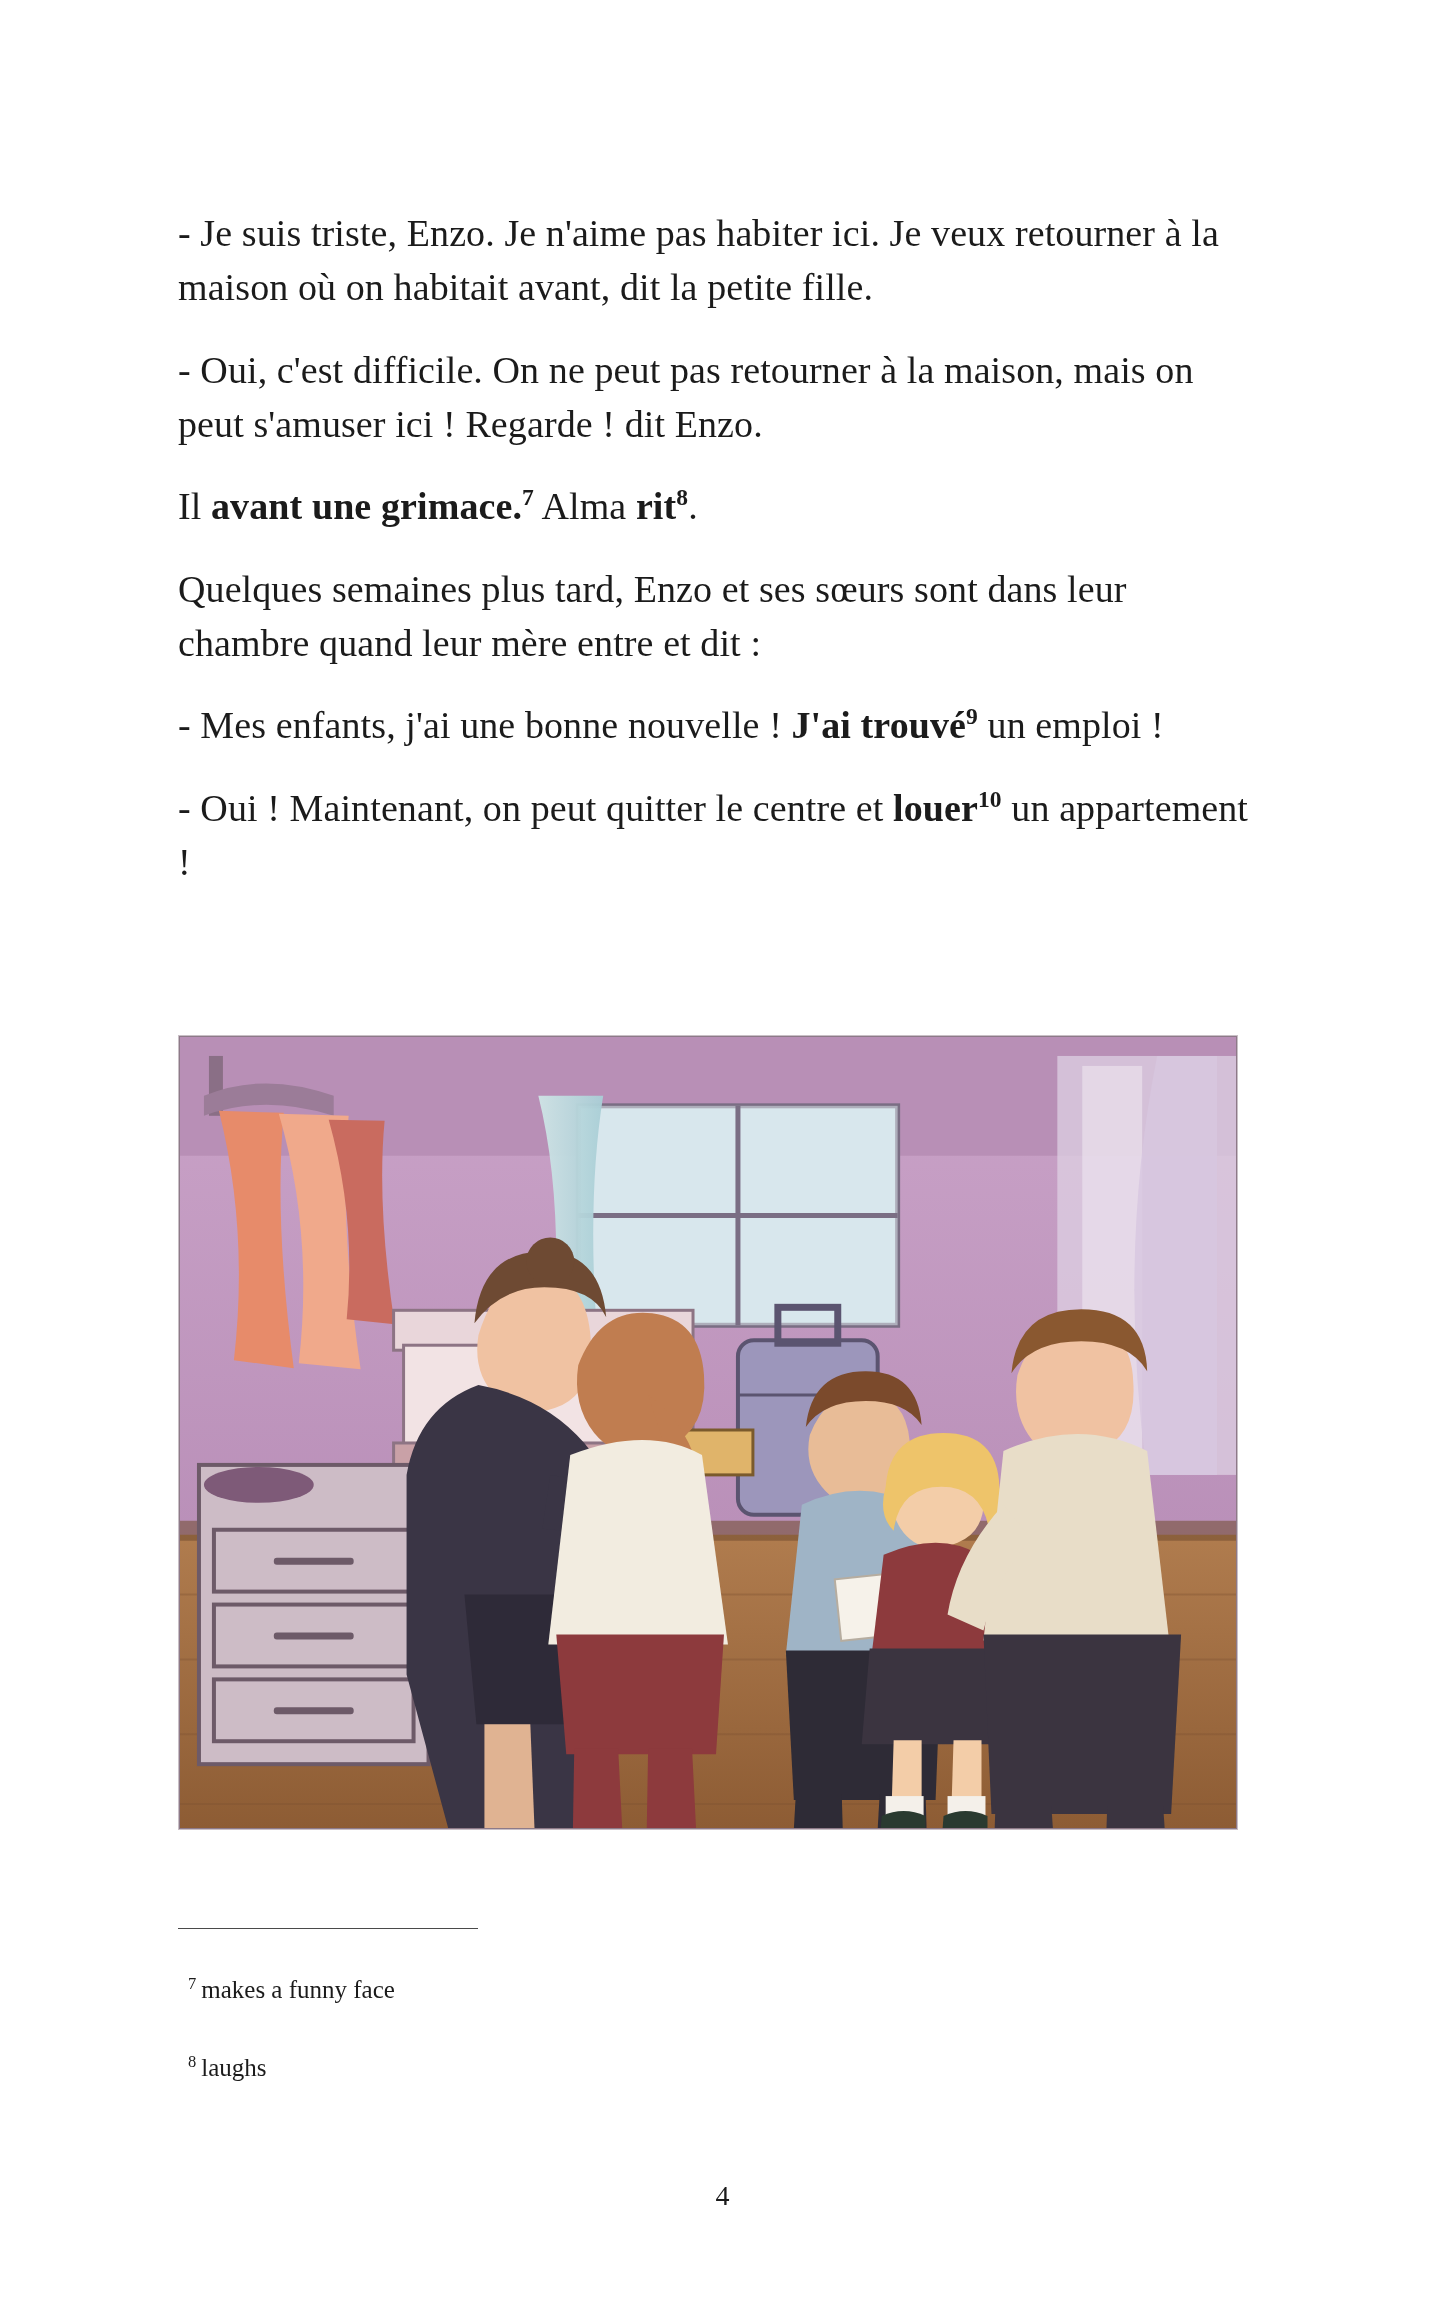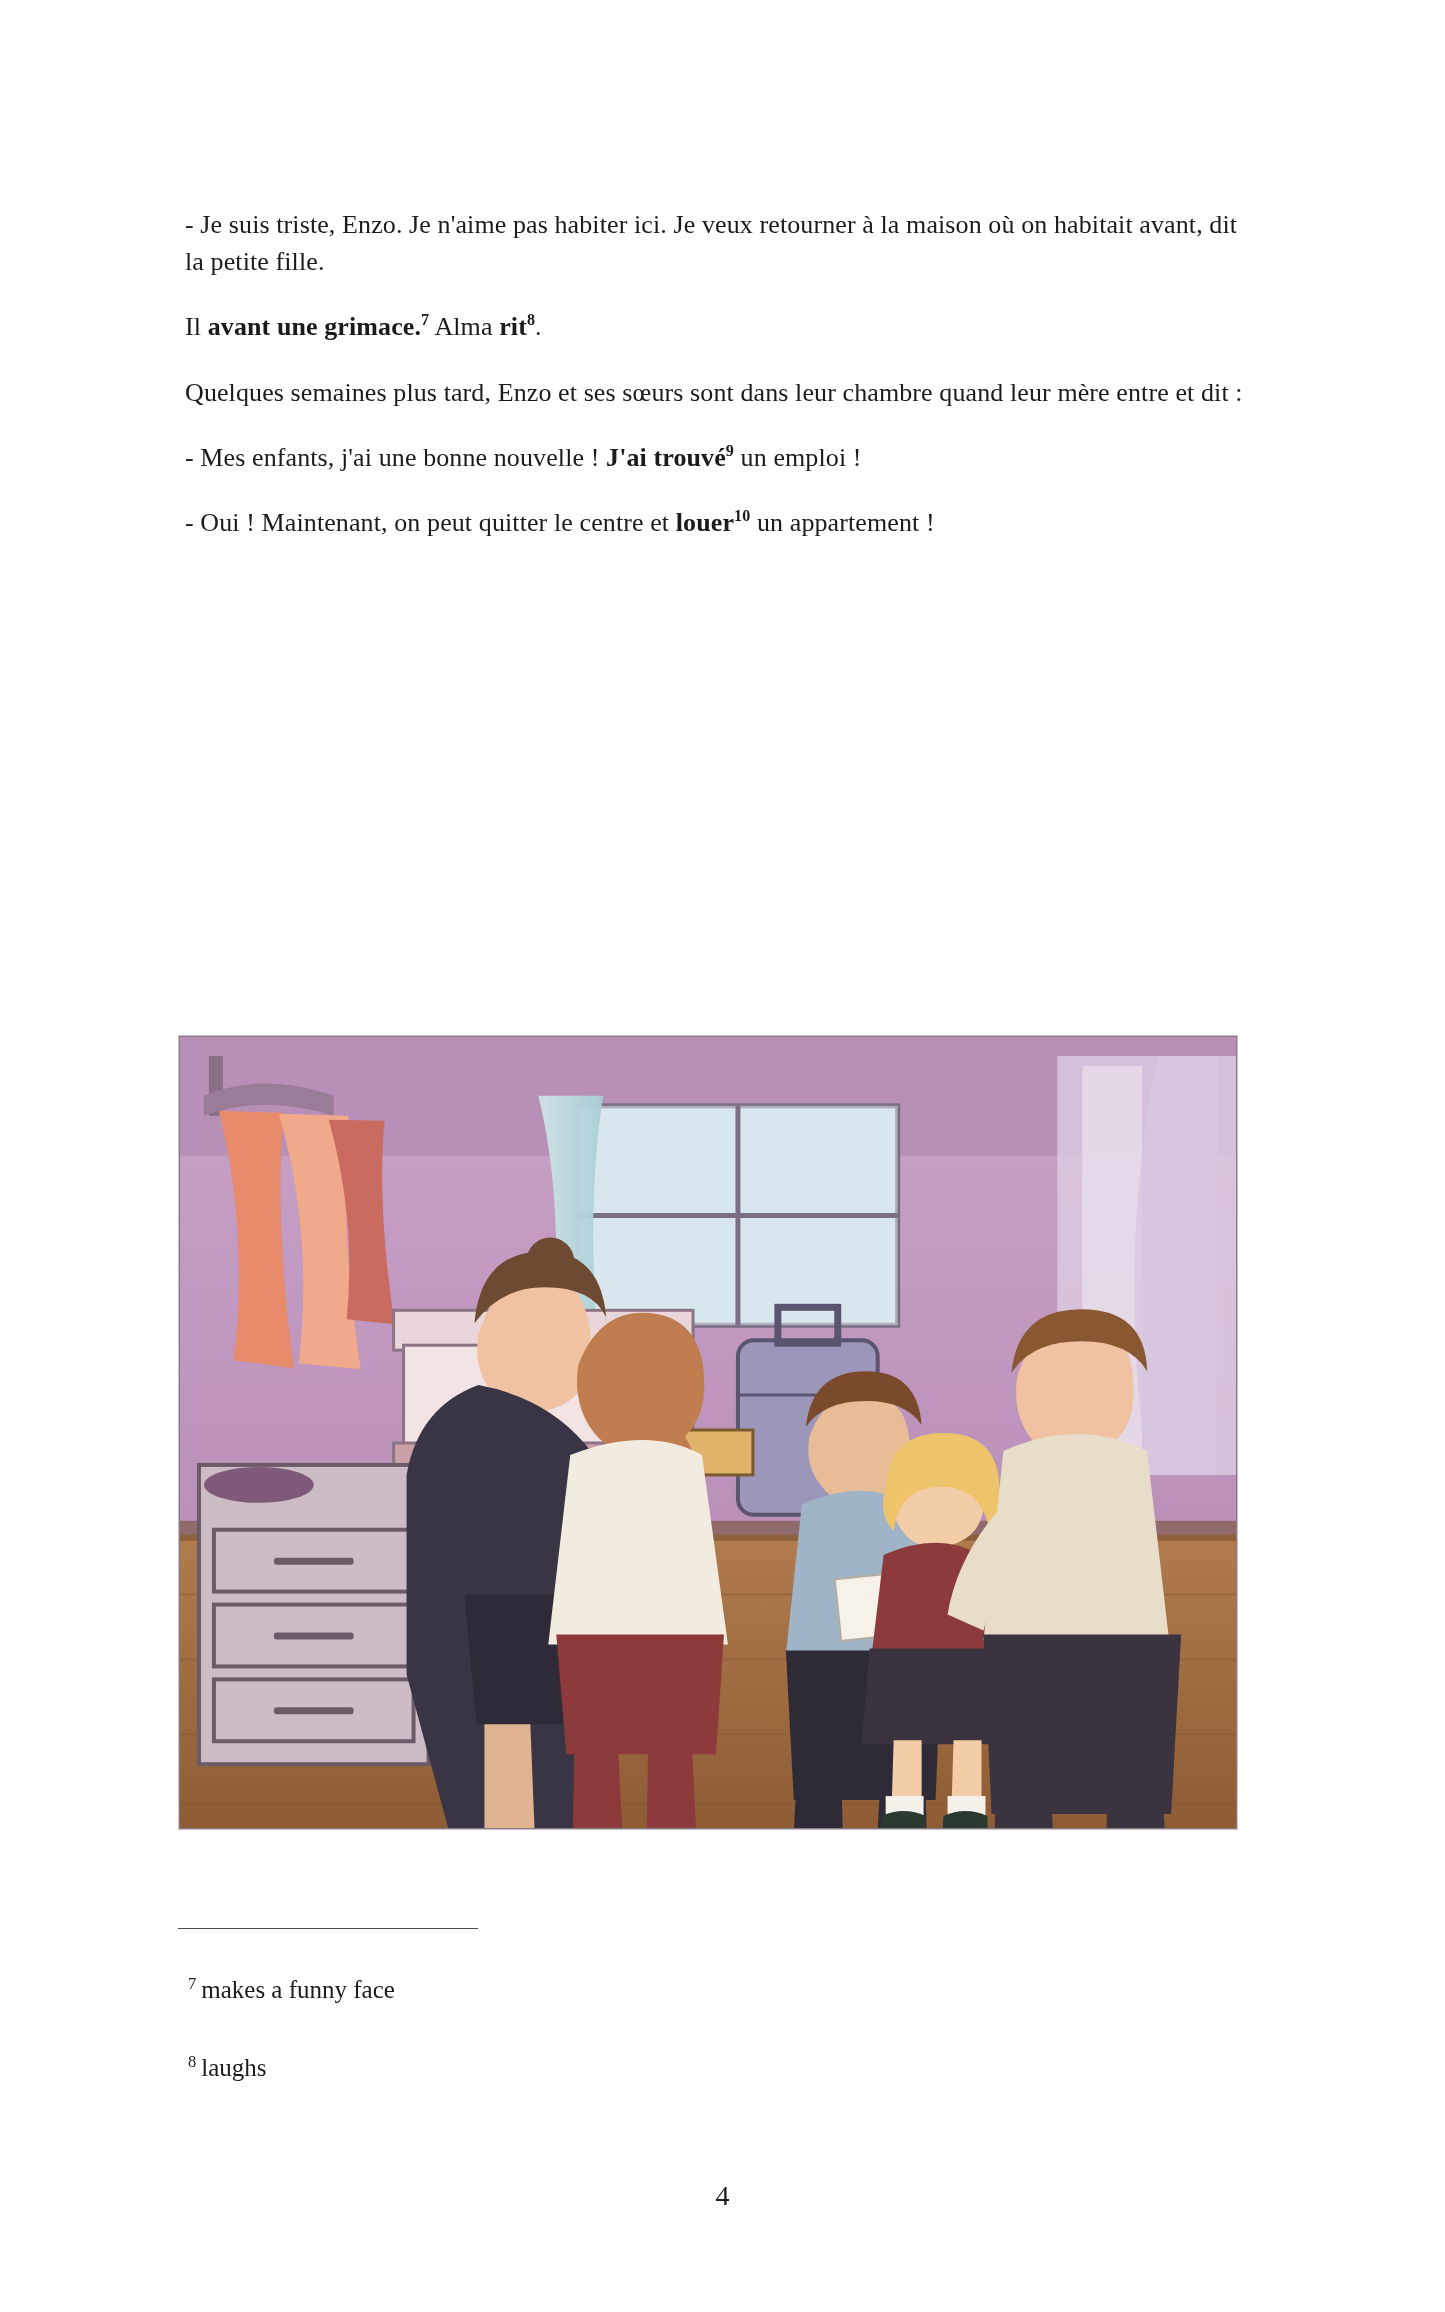--- a/index.html
+++ b/index.html
@@ -21,23 +21,23 @@
     width: 1445px;
     height: 2312px;
   }
   .content {
     position: absolute;
     left: 178px;
     top: 206px;
     width: 1078px;
   }
   p.para {
-    font-size: 26px;
+    font-size: 38px;
     line-height: 1.43;
-    margin: 0 0 28px 7px;
+    margin: 0 0 28px 0;
     font-family: "Liberation Serif", serif;
     letter-spacing: 0.1px;
   }
   p.para:last-child { margin-bottom: 0; }
   .b { font-weight: bold; }
   sup.fn {
     font-size: 0.62em;
     vertical-align: super;
     line-height: 0;
     font-weight: bold;
@@ -96,20 +96,23 @@
 <body>
 
 <div class="page">
 
   <div class="content">
 
     <p class="para">
       <span>- Je suis triste, Enzo. Je n'aime pas habiter ici. Je veux retourner à la maison où on habitait avant, dit la petite fille.</span>
     </p>
 
+    <p class="para">
+      <span>- Oui, c'est difficile. On ne peut pas retourner à la maison, mais on peut s'amuser ici ! Regarde ! dit Enzo.</span>
+    </p>
 
     <p class="para">
       <span>Il </span><span class="b">avant une grimace.</span><sup class="fn">7</sup><span> Alma </span><span class="b">rit</span><sup class="fn">8</sup><span>.</span>
     </p>
 
     <p class="para">
       <span>Quelques semaines plus tard, Enzo et ses sœurs sont dans leur chambre quand leur mère entre et dit :</span>
     </p>
 
     <p class="para">

